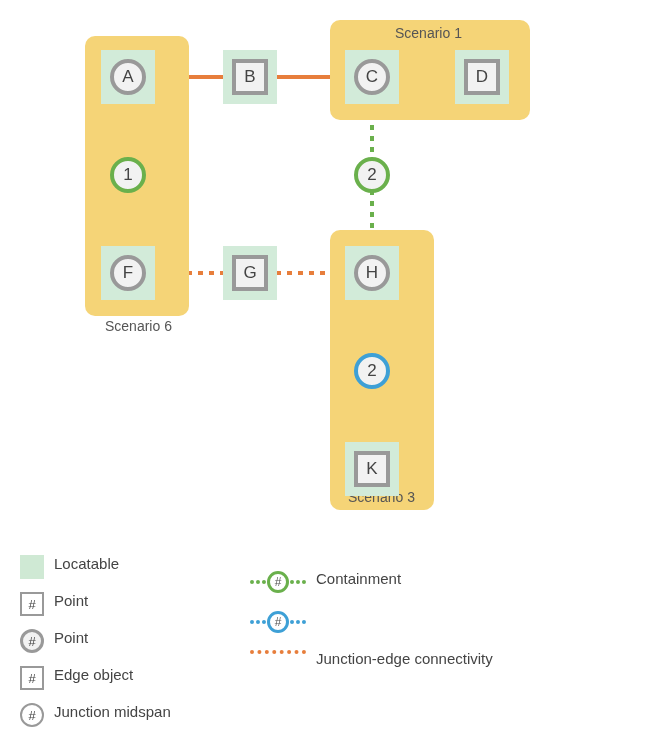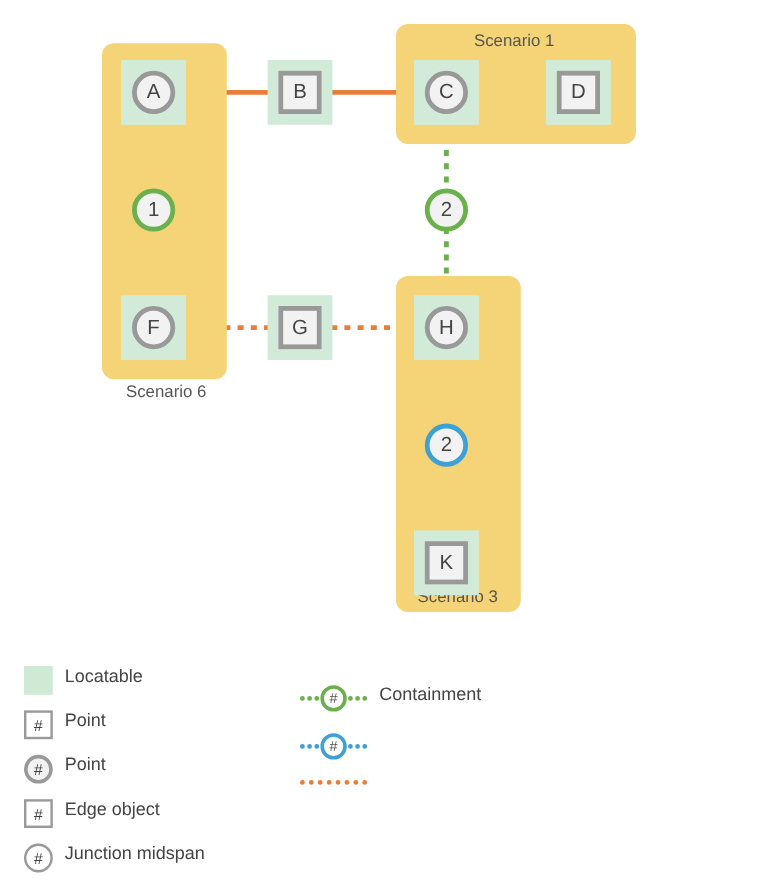--- a/index.html
+++ b/index.html
@@ -218,15 +218,16 @@
     <div class="rel-swatch blue">
       <div class="lineL"></div>
         <div class="mid">
           <span>#</span>
         </div>
         <div class="lineR"></div>
     </div>
   </div>
   <div class="legend" style="left:250px; top:650px;">
     <div class="line-swatch orange-dash"></div>
+    <span>Junction-edge connectivity</span>
   </div>
 
 </div>
 
 </body></html>

